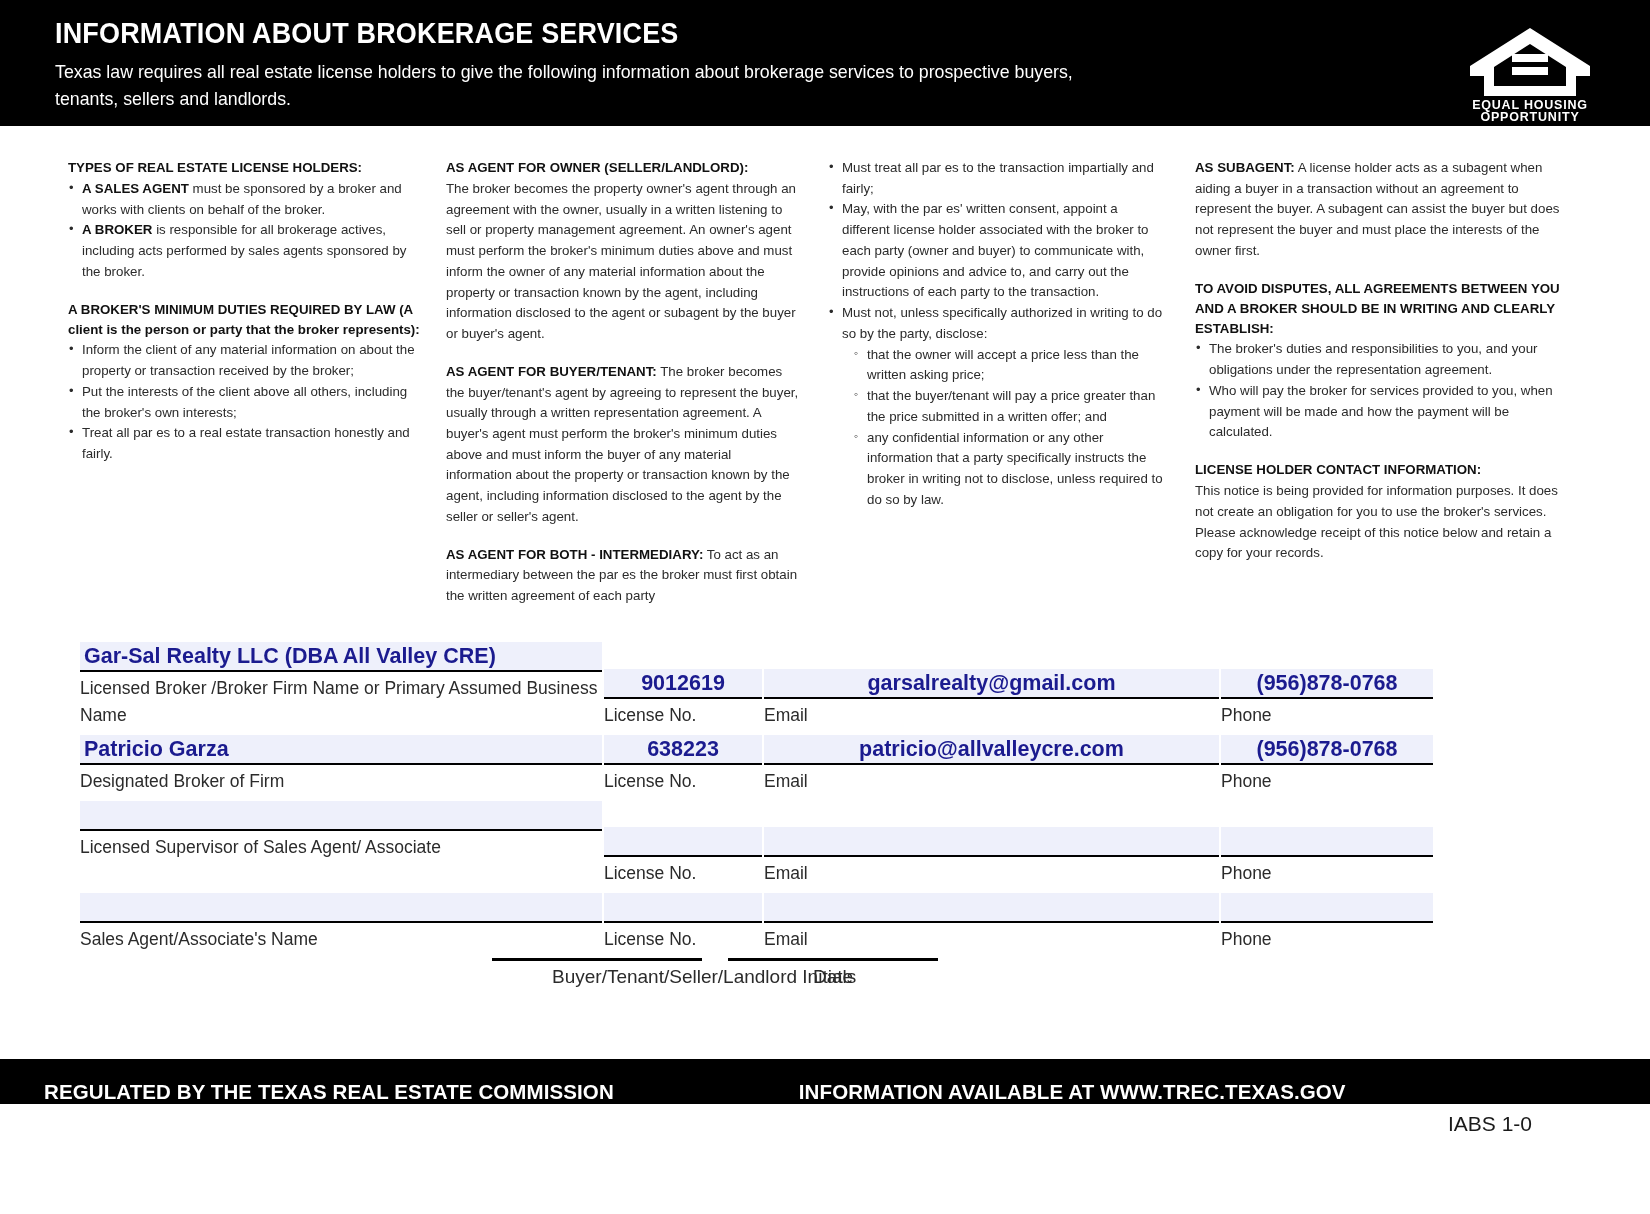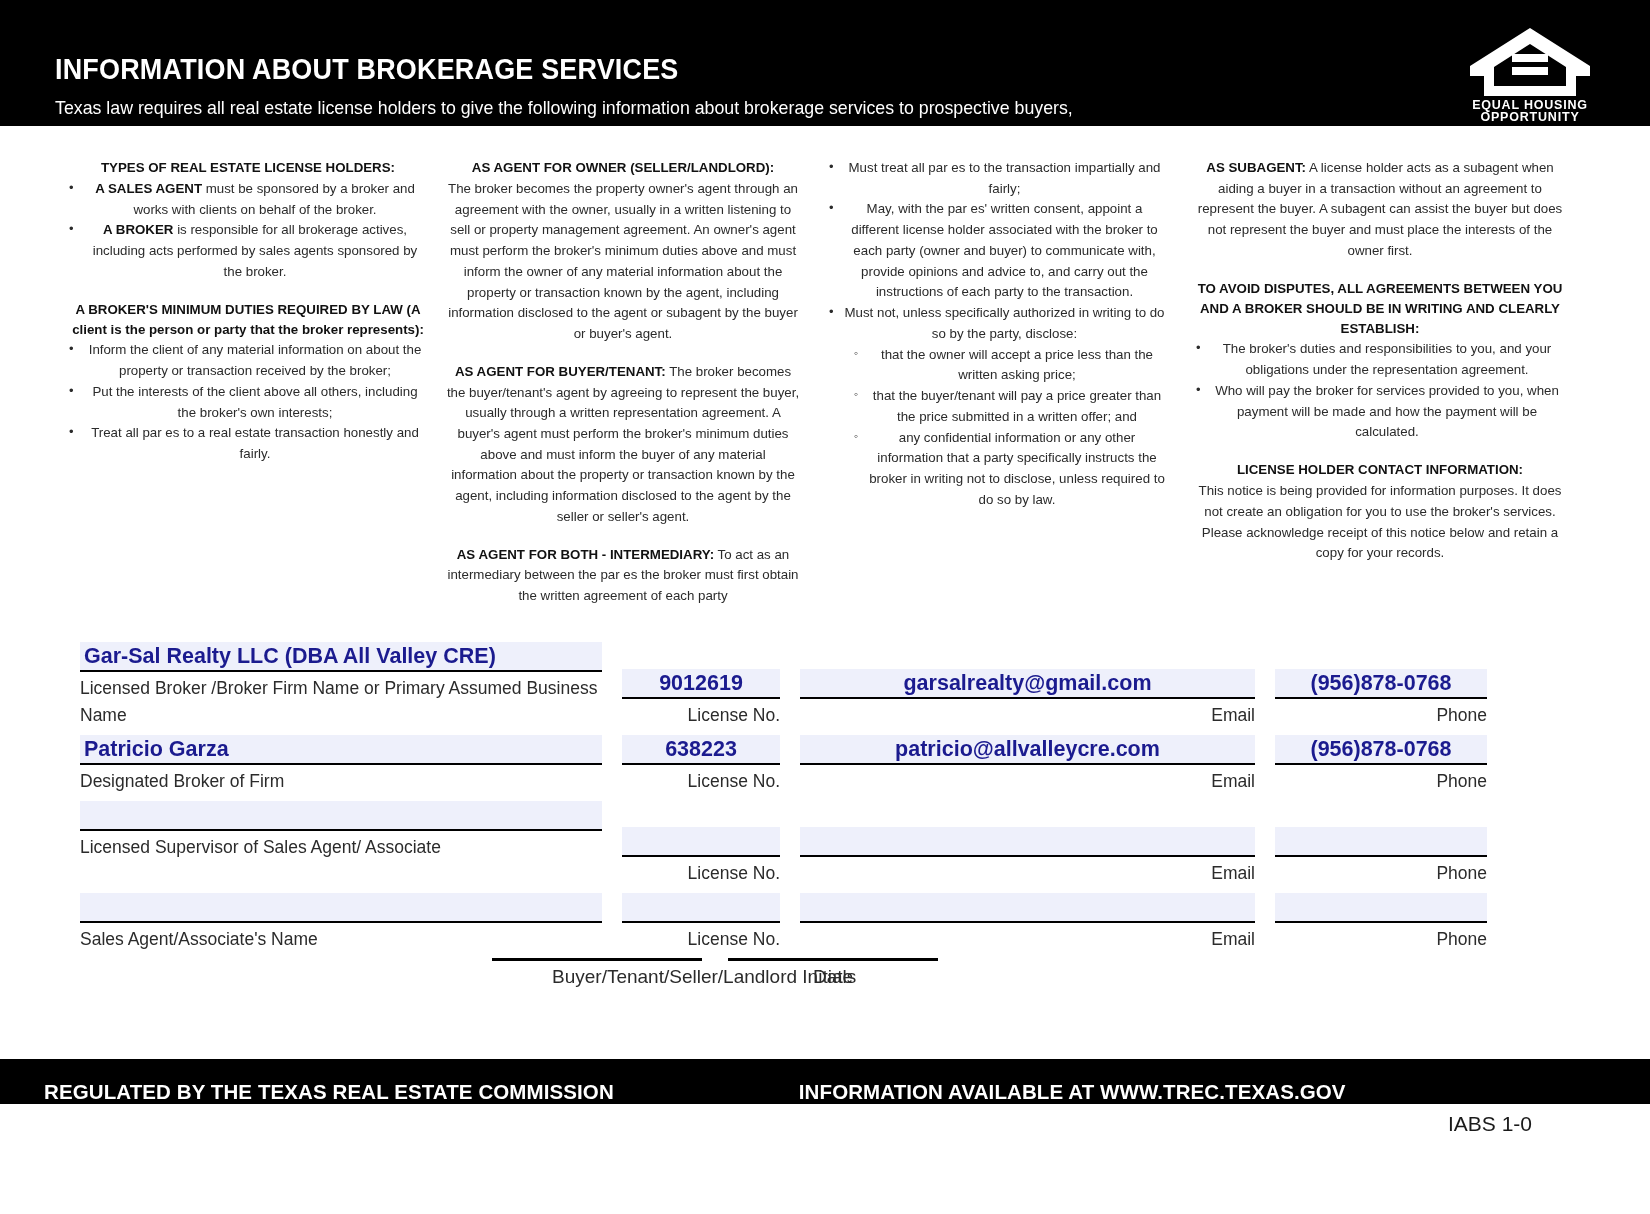--- a/index.html
+++ b/index.html
@@ -20,21 +20,21 @@
     background: #000000;
     color: #ffffff;
     height: 126px;
     width: 1650px;
     display: flex;
     align-items: flex-start;
     justify-content: space-between;
     padding: 16px 24px 0 55px;
     position: relative;
   }
-  .header-text { flex: 0 1 auto; padding-top: 2px; margin-top: 36px; }
+  .header-text { flex: 0 1 auto; padding-top: 2px; }
   .header-title {
     font-size: 29px;
     font-weight: bold;
     letter-spacing: 0.2px;
     line-height: 1.1;
     margin: 0 0 9px 0;
     transform: scaleX(0.93);
     transform-origin: left center;
     white-space: nowrap;
   }
@@ -59,21 +59,20 @@
     display: flex;
     padding: 32px 52px 0 68px;
     gap: 0;
     height: 510px;
   }
   .col {
     font-size: 13.3px;
     line-height: 1.56;
     color: #2b2b2b;
     padding-right: 18px;
-    text-align: center;
   }
   .col-1 { width: 378px; }
   .col-2 { width: 372px; }
   .col-3 { width: 367px; padding-left: 10px; }
   .col-4 { width: 380px; padding-left: 10px; padding-right: 0; }
 
   .sec-head {
     font-weight: bold;
     color: #111;
     font-size: 13.3px;
@@ -119,21 +118,21 @@
   b.inl { font-weight: bold; color: #111; }
 
   
   .form {
     padding: 0 78px 0 80px;
     margin-top: 6px;
   }
   .frow {
     display: flex;
     align-items: flex-end;
-    gap: 20px;
+    gap: 2px;
   }
   .fcell { position: relative; }
   .fcell.name  { width: 522px; }
   .fcell.lic   { width: 158px; }
   .fcell.email { width: 455px; }
   .fcell.phone { width: 212px; }
 
   .fval {
     background: #eef0fb;
     border-bottom: 2.5px solid #000;
@@ -148,21 +147,21 @@
   }
   .fval.blank { color: transparent; }
   .fval.center { text-align: center; }
   .flabel {
     font-size: 17.5px;
     color: #2b2b2b;
     line-height: 1.55;
     padding-top: 3px;
     font-weight: 400;
   }
-  .flabel.center { text-align: right; }
+  .flabel.center { text-align: left; }
   .flabel.two { min-height: 56px; }
 
   .frow.spaced { margin-top: 6px; }
 
   
   .initrow {
     display: flex;
     gap: 26px;
     padding: 0 0 0 412px;
     margin-top: 4px;

